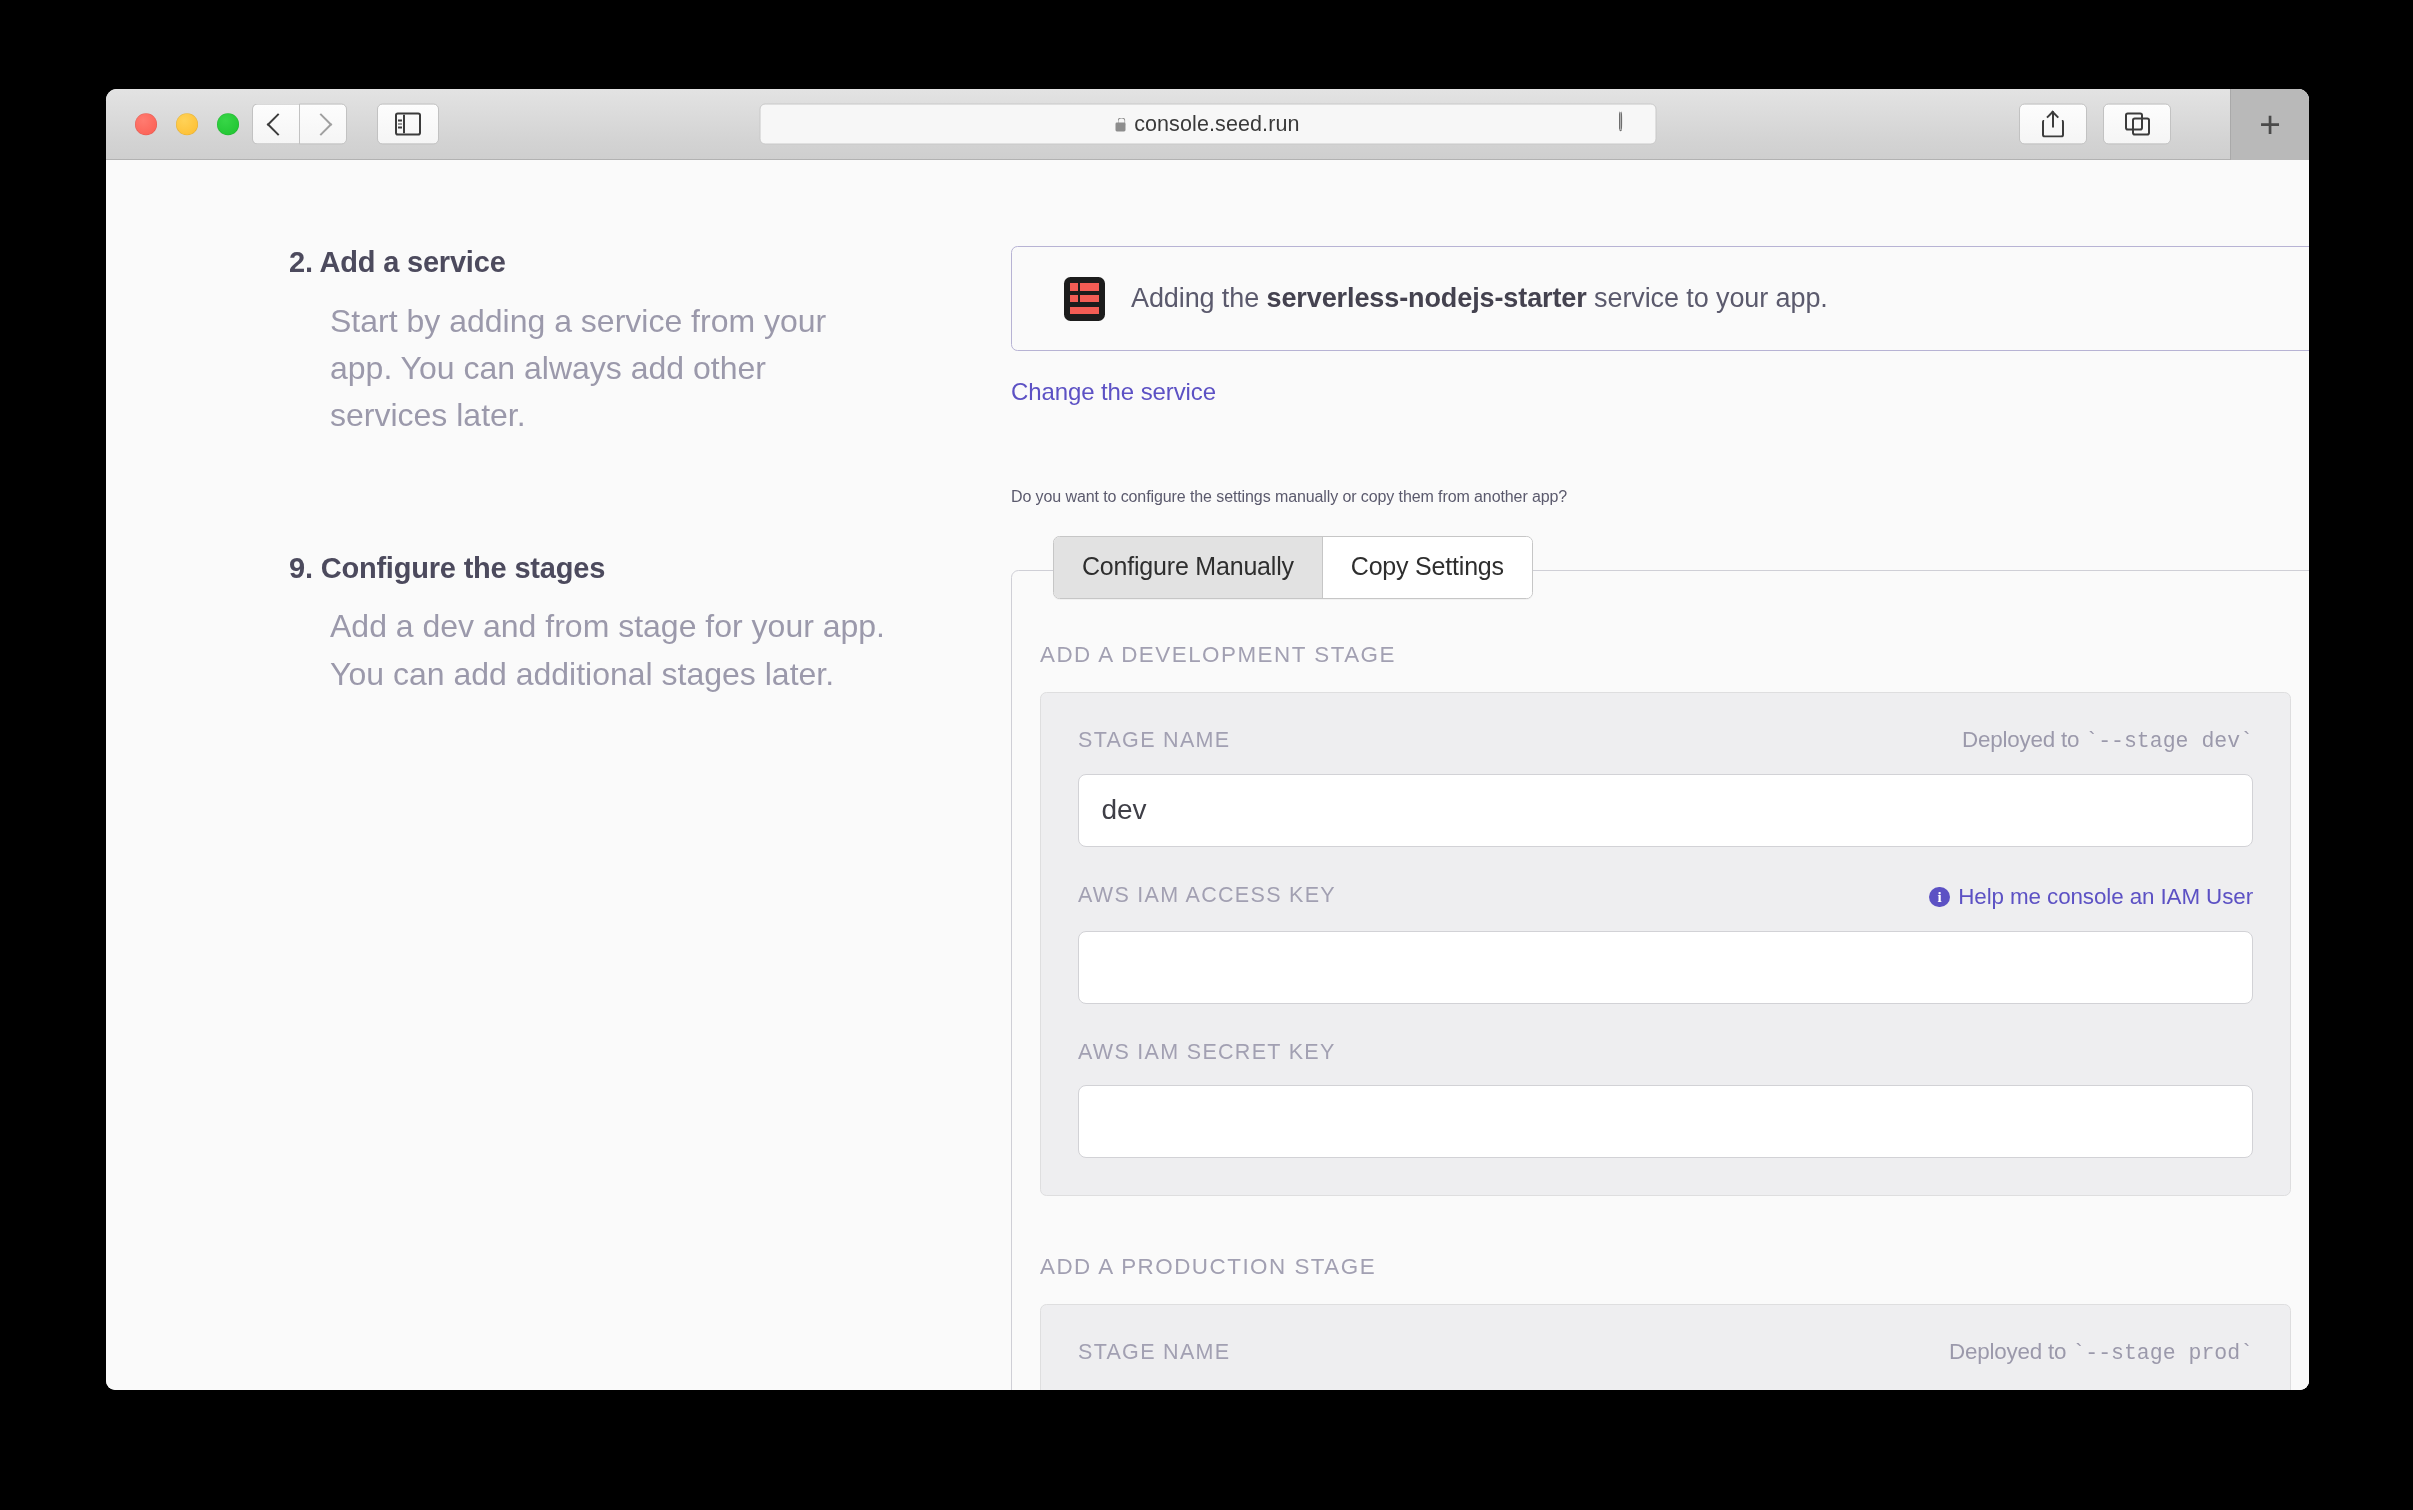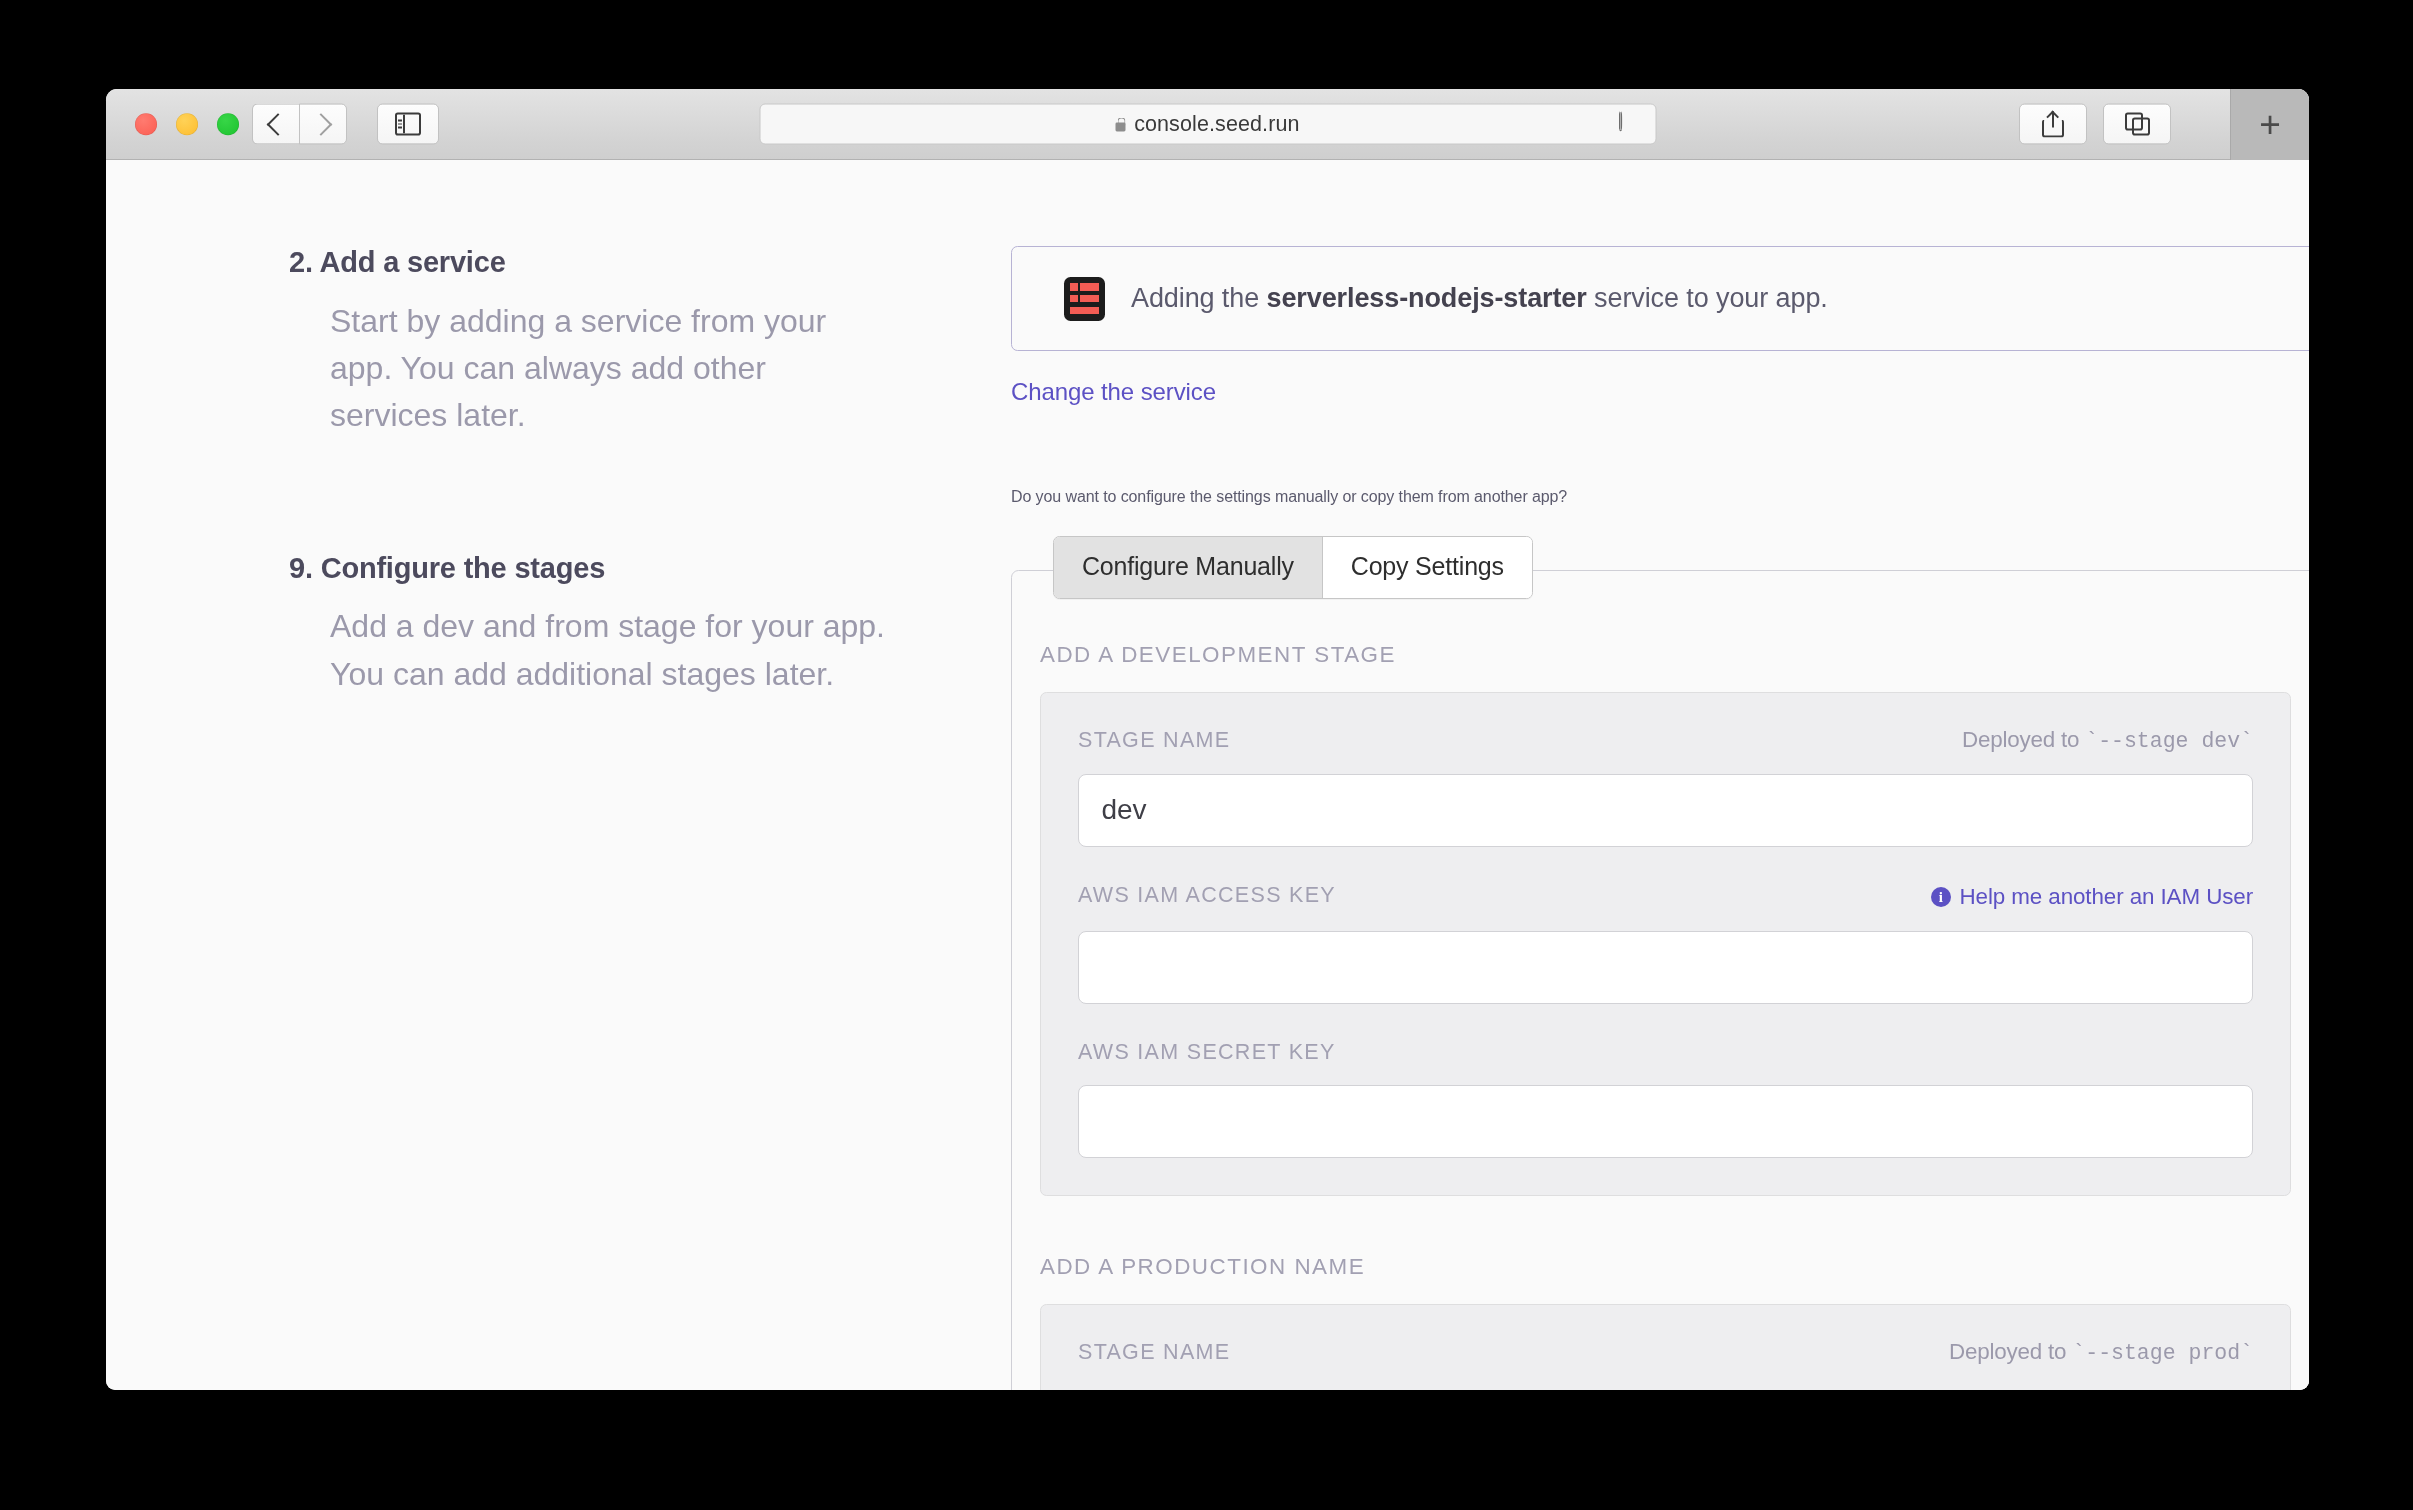--- a/index.html
+++ b/index.html
@@ -460,38 +460,38 @@
                   <span class="field-hint"><span>Deployed to </span><code>`--stage dev`</code></span>
                 </div>
                 <input class="text-input" type="text" value="dev" style="">
               </div>
 
               <div class="field-block">
                 <div class="field-row">
                   <span class="field-label">AWS IAM ACCESS KEY</span>
                   <a href="#" class="help-link">
                     <span class="info-icon">i</span>
-                    <span>Help me another an IAM User</span>
+                    <span>Help me console an IAM User</span>
                   </a>
                 </div>
                 <input class="text-input" type="text" value="" style="">
               </div>
 
               <div class="field-block">
                 <div class="field-row">
                   <span class="field-label">AWS IAM SECRET KEY</span>
                 </div>
                 <input class="text-input" type="text" value="" style="">
               </div>
 
             </div>
           </div>
 
           <div id="production-section">
-            <div class="section-label">ADD A PRODUCTION NAME</div>
+            <div class="section-label">ADD A PRODUCTION STAGE</div>
 
             <div class="stage-box">
               <div class="field-block">
                 <div class="field-row">
                   <span class="field-label">STAGE NAME</span>
                   <span class="field-hint"><span>Deployed to </span><code>`--stage prod`</code></span>
                 </div>
               </div>
             </div>
           </div>

